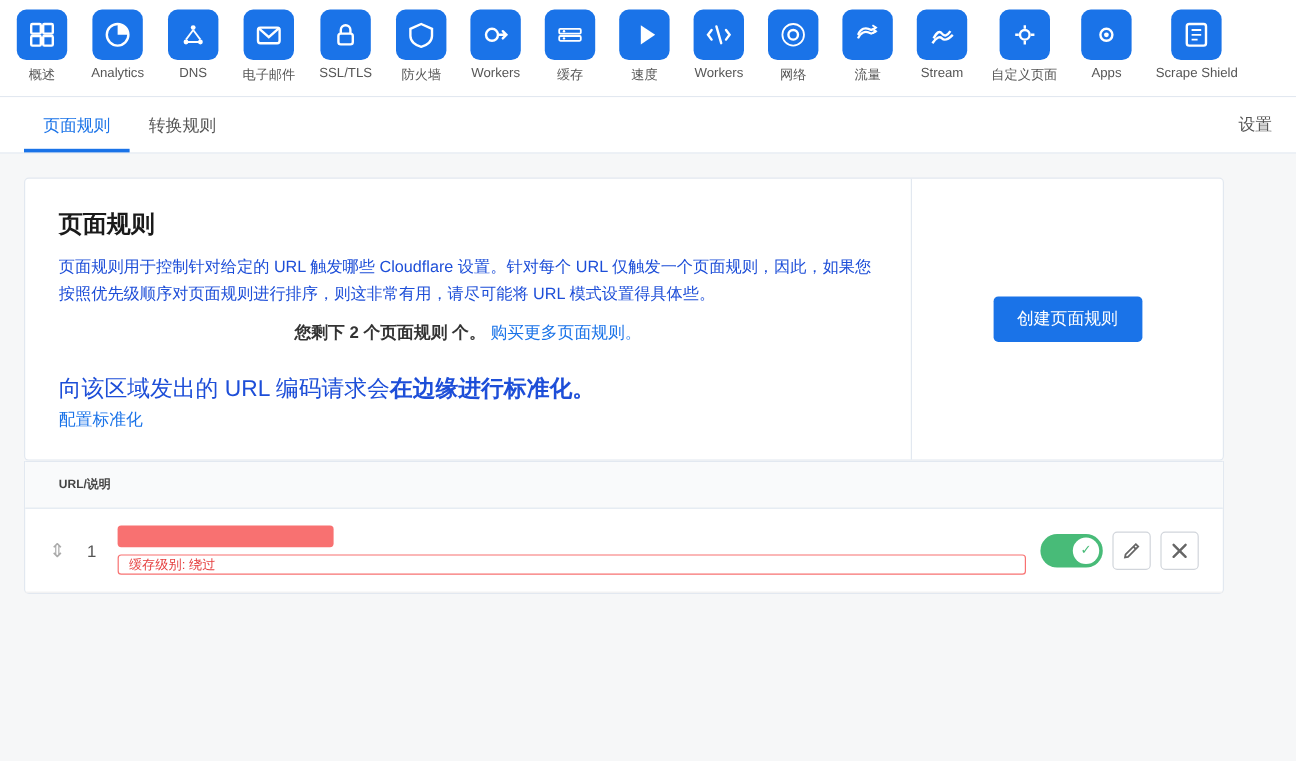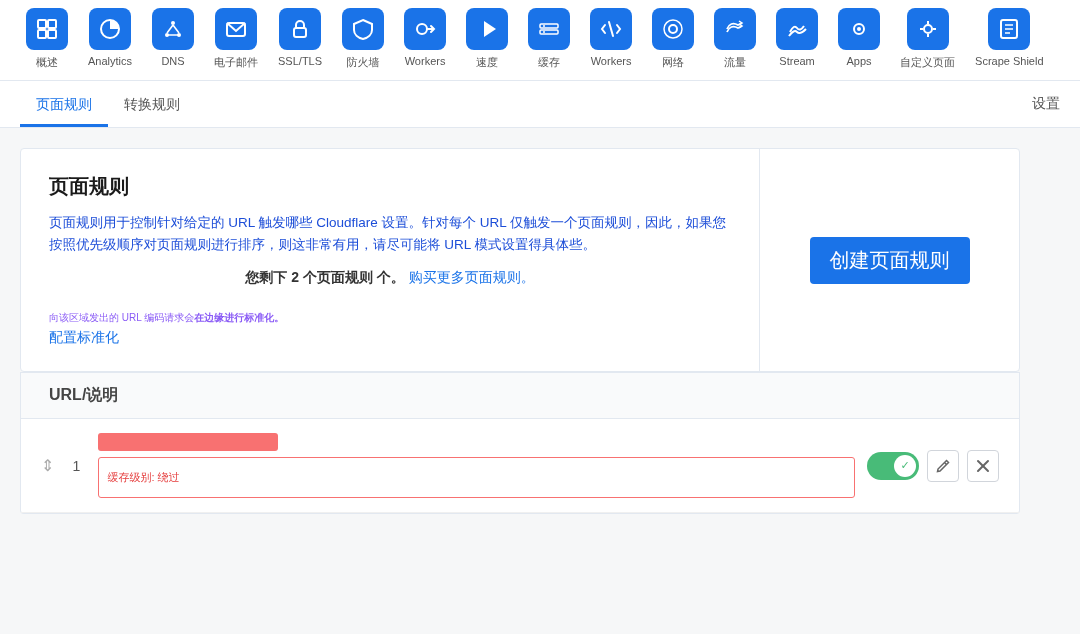--- a/index.html
+++ b/index.html
@@ -2,21 +2,21 @@
 <html><head>
   <meta charset="utf-8">
   <style>
     * { box-sizing: border-box; margin: 0; padding: 0; }
     body { font-family: -apple-system, BlinkMacSystemFont, "Segoe UI", Arial, sans-serif; background: #f6f7f8; font-size: 14px; color: #333; }
 
     
     .top-nav {
       background: #fff;
       border-bottom: 1px solid #e2e8f0;
-      padding: 0 16px;
+      padding: 0 4px;
       display: flex;
       align-items: flex-start;
       overflow-x: auto;
     }
     .nav-item {
       display: flex;
       flex-direction: column;
       align-items: center;
       padding: 8px 10px 10px;
       cursor: pointer;
@@ -121,50 +121,50 @@
     }
     .info-highlight strong {
       font-weight: 700;
     }
     .info-link {
       color: #1a73e8;
       text-decoration: none;
       cursor: pointer;
     }
     .info-edge {
-      font-size: 10px;
-      color: #8b5cf6;
+      font-size: 19px;
+      color: #1d4ed8;
       margin-bottom: 4px;
     }
     .info-edge strong { font-weight: 700; }
     .create-btn {
       background: #1a73e8;
       color: #fff;
       border: none;
       border-radius: 4px;
       padding: 10px 20px;
-      font-size: 20px;
+      font-size: 14px;
       cursor: pointer;
       white-space: nowrap;
     }
 
     
     .table-section {
       background: #fff;
       border: 1px solid #e2e8f0;
       border-top: none;
       border-radius: 0 0 4px 4px;
     }
     .table-header {
       padding: 12px 28px;
       background: #f9fafb;
       border-top: 1px solid #e2e8f0;
       border-bottom: 1px solid #e2e8f0;
       font-weight: 600;
-      font-size: 16px;
+      font-size: 10px;
       color: #444;
     }
     .table-row {
       display: flex;
       align-items: center;
       padding: 14px 20px;
       border-bottom: 1px solid #f0f0f0;
       gap: 12px;
     }
     .row-drag {
@@ -192,21 +192,21 @@
       font-size: 12px;
       color: #fff;
       margin-bottom: 2px;
       max-width: 180px;
       height: 18px;
     }
     .row-badge {
       display: inline-block;
       border: 1px solid #f87171;
       border-radius: 3px;
-      padding: 12px 8px;
+      padding: 0 8px;
       font-size: 11px;
       color: #e53e3e;
       background: #fff;
     }
     .row-actions {
       display: flex;
       align-items: center;
       gap: 8px;
     }
     
@@ -341,41 +341,41 @@
             <circle cx="8" cy="11" r="5" stroke="white" stroke-width="2"></circle>
             <path d="M13 11 H20 M17 8 L20 11 L17 14" stroke="white" stroke-width="2" stroke-linecap="round"></path>
           </svg>
       </div>
       <span class="nav-label">Workers</span>
     </div>
 
     <div class="nav-item">
       <div class="icon-box">
         <svg width="22" height="22" viewBox="0 0 22 22" fill="none">
-            <polygon points="8,3 8,19 20,11" fill="white"></polygon>
-          </svg>
-      </div>
-      <span class="nav-label">速度</span>
-    </div>
-
-    <div class="nav-item">
-      <div class="icon-box">
-        <svg width="22" height="22" viewBox="0 0 22 22" fill="none">
             <rect x="2" y="6" width="18" height="4" rx="1" stroke="white" stroke-width="1.5"></rect>
             <rect x="2" y="12" width="18" height="4" rx="1" stroke="white" stroke-width="1.5"></rect>
             <circle cx="6" cy="8" r="1" fill="white"></circle>
             <circle cx="6" cy="14" r="1" fill="white"></circle>
           </svg>
       </div>
       <span class="nav-label">缓存</span>
     </div>
 
     <div class="nav-item">
       <div class="icon-box">
         <svg width="22" height="22" viewBox="0 0 22 22" fill="none">
+            <polygon points="8,3 8,19 20,11" fill="white"></polygon>
+          </svg>
+      </div>
+      <span class="nav-label">速度</span>
+    </div>
+
+    <div class="nav-item">
+      <div class="icon-box">
+        <svg width="22" height="22" viewBox="0 0 22 22" fill="none">
             <polyline points="5,7 2,11 5,15" stroke="white" stroke-width="2" fill="none" stroke-linecap="round"></polyline>
             <polyline points="17,7 20,11 17,15" stroke="white" stroke-width="2" fill="none" stroke-linecap="round"></polyline>
             <line x1="9" y1="4" x2="13" y2="18" stroke="white" stroke-width="2" stroke-linecap="round"></line>
           </svg>
       </div>
       <span class="nav-label">Workers</span>
     </div>
 
 
     <div class="nav-item">
@@ -401,43 +401,43 @@
     </div>
 
     <div class="nav-item">
       <div class="icon-box">
         <svg width="22" height="22" viewBox="0 0 22 22" fill="none">
             <path d="M4 14 Q8 6 11 10 Q14 14 18 8" stroke="white" stroke-width="2" fill="none"></path>
             <path d="M3 18 Q8 11 11 14 Q14 17 20 11" stroke="white" stroke-width="2" fill="none"></path>
           </svg>
       </div>
       <span class="nav-label">Stream</span>
-    </div>
-
-    <div class="nav-item">
-      <div class="icon-box">
-        <svg width="22" height="22" viewBox="0 0 22 22" fill="none">
-            <circle cx="11" cy="11" r="5" stroke="white" stroke-width="2"></circle>
-            <circle cx="11" cy="11" r="2" fill="white"></circle>
-          </svg>
-      </div>
-      <span class="nav-label">Apps</span>
     </div>
 
     <div class="nav-item">
       <div class="icon-box">
         <svg width="22" height="22" viewBox="0 0 22 22" fill="none">
             <circle cx="11" cy="11" r="4" stroke="white" stroke-width="2"></circle>
             <line x1="11" y1="3" x2="11" y2="6" stroke="white" stroke-width="2"></line>
             <line x1="11" y1="16" x2="11" y2="19" stroke="white" stroke-width="2"></line>
             <line x1="3" y1="11" x2="6" y2="11" stroke="white" stroke-width="2"></line>
             <line x1="16" y1="11" x2="19" y2="11" stroke="white" stroke-width="2"></line>
           </svg>
       </div>
       <span class="nav-label">自定义页面</span>
+    </div>
+
+    <div class="nav-item">
+      <div class="icon-box">
+        <svg width="22" height="22" viewBox="0 0 22 22" fill="none">
+            <circle cx="11" cy="11" r="5" stroke="white" stroke-width="2"></circle>
+            <circle cx="11" cy="11" r="2" fill="white"></circle>
+          </svg>
+      </div>
+      <span class="nav-label">Apps</span>
     </div>
 
     <div class="nav-item">
       <div class="icon-box">
         <svg width="22" height="22" viewBox="0 0 22 22" fill="none">
             <rect x="3" y="2" width="16" height="18" rx="2" stroke="white" stroke-width="2"></rect>
             <line x1="7" y1="7" x2="15" y2="7" stroke="white" stroke-width="1.5"></line>
             <line x1="7" y1="11" x2="15" y2="11" stroke="white" stroke-width="1.5"></line>
             <line x1="7" y1="15" x2="12" y2="15" stroke="white" stroke-width="1.5"></line>
           </svg>

